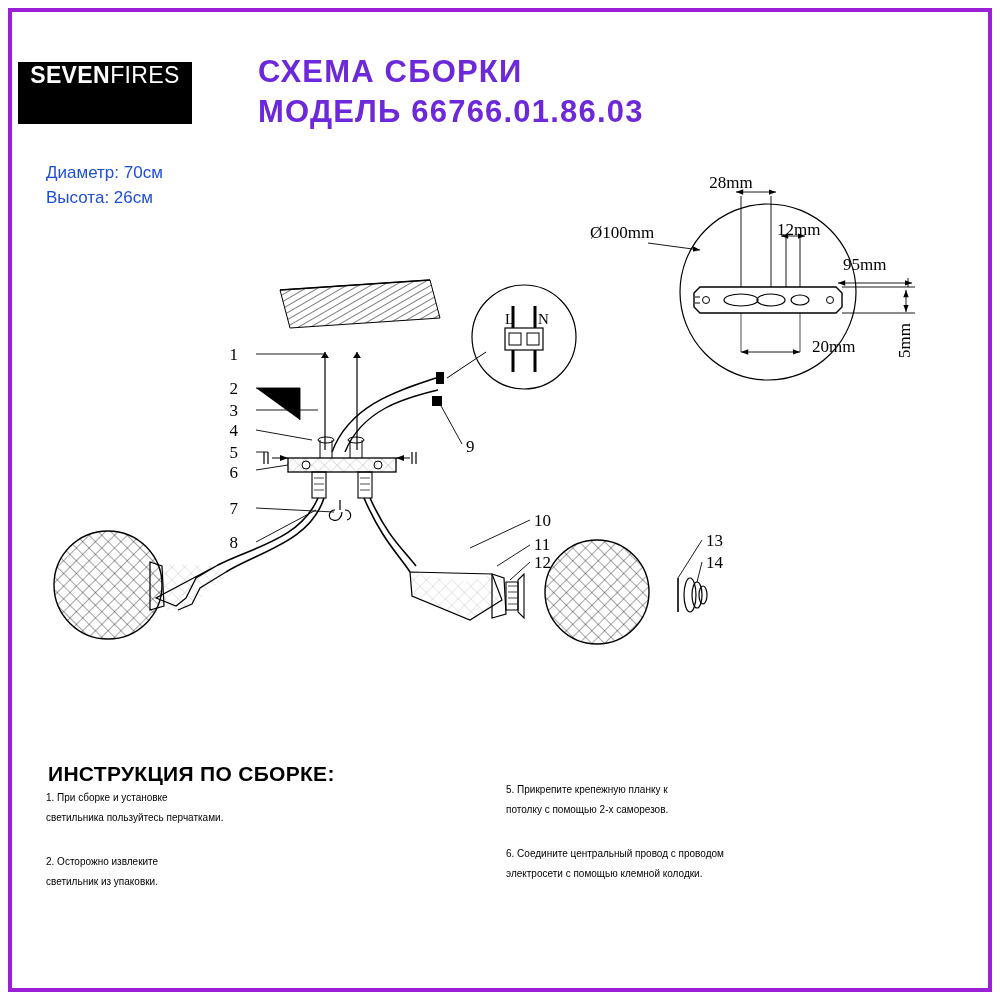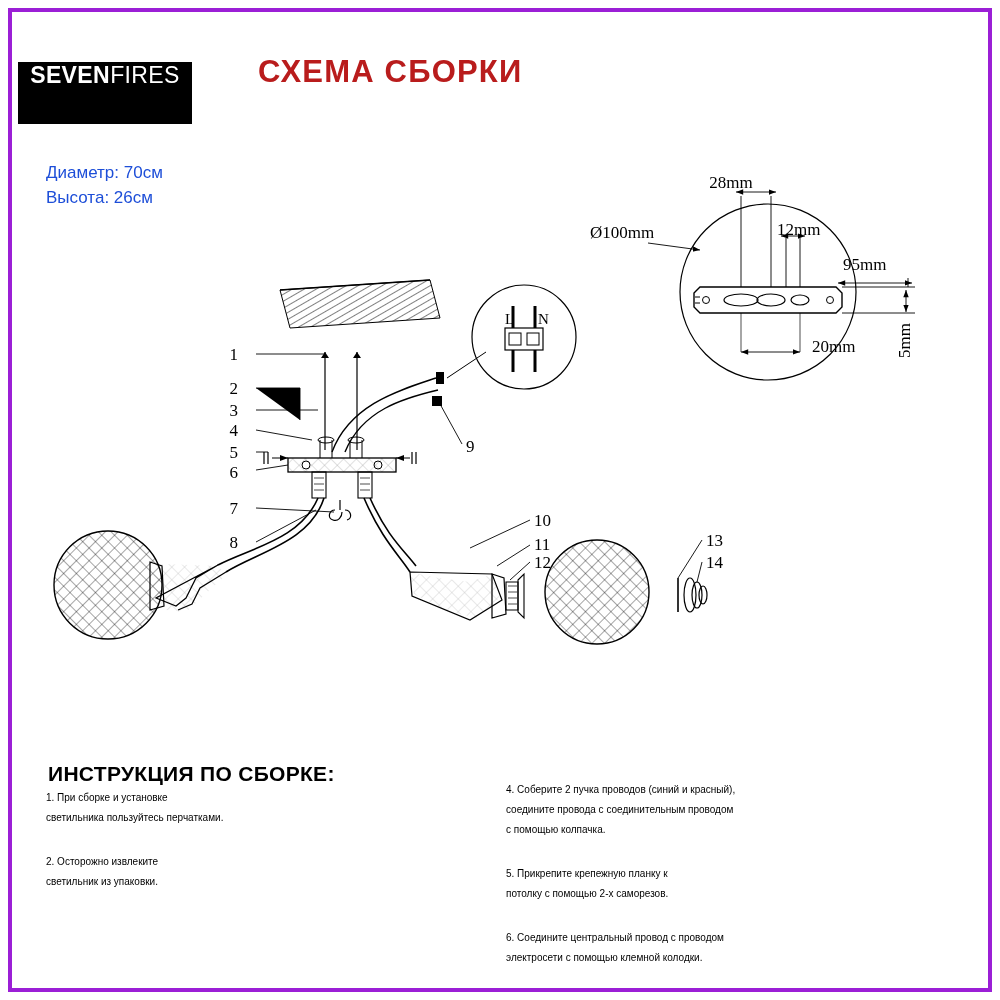--- a/index.html
+++ b/index.html
@@ -56,21 +56,21 @@
   }
   #title-block {
     position: absolute;
     left: 258px;
     top: 52px;
     width: 620px;
   }
   .title-line {
     font-size: 31px;
     font-weight: 700;
-    color: #b91c1c;
+    color: #6d28d9;
     letter-spacing: 1.2px;
     line-height: 40px;
     white-space: nowrap;
   }
   #dims {
     position: absolute;
     left: 46px;
     top: 160px;
     font-size: 17px;
     color: #1d4ed8;
@@ -134,20 +134,21 @@
   <div id="border-frame"></div>
 
   <div id="logo-box">
     <div id="logo-text">
       <span class="bold">SEVEN</span><span class="light">FIRES</span>
     </div>
   </div>
 
   <div id="title-block">
     <div class="title-line">СХЕМА СБОРКИ</div>
+    <div class="title-line">МОДЕЛЬ 66766.01.86.03</div>
   </div>
 
   <div id="dims">
     <div>Диаметр: 70см</div>
     <div>Высота: 26см</div>
   </div>
 
   <svg id="drawing" viewBox="0 0 1000 1000">
     <defs>
       <pattern id="mesh" width="9" height="9" patternUnits="userSpaceOnUse" patternTransform="rotate(45)">
@@ -321,22 +322,19 @@
   <div id="instr-title">ИНСТРУКЦИЯ ПО СБОРКЕ:</div>
 
   <div class="instr-col" id="instr-col-left">
     <div class="instr-item">1. При сборке и установке
 светильника пользуйтесь перчатками.</div>
     <div class="instr-item">2. Осторожно извлеките
 светильник из упаковки.</div>
   </div>
 
   <div class="instr-col" id="instr-col-right">
-    <div class="instr-item">4. Соберите 2 пучка проводов (синий и красный),
-соедините провода с соединительным проводом
-с помощью колпачка.</div>
     <div class="instr-item">5. Прикрепите крепежную планку к
 потолку с помощью 2-х саморезов.</div>
     <div class="instr-item">6. Соедините центральный провод с проводом
 электросети с помощью клемной колодки.</div>
   </div>
 
 </div>
 
 </body></html>

